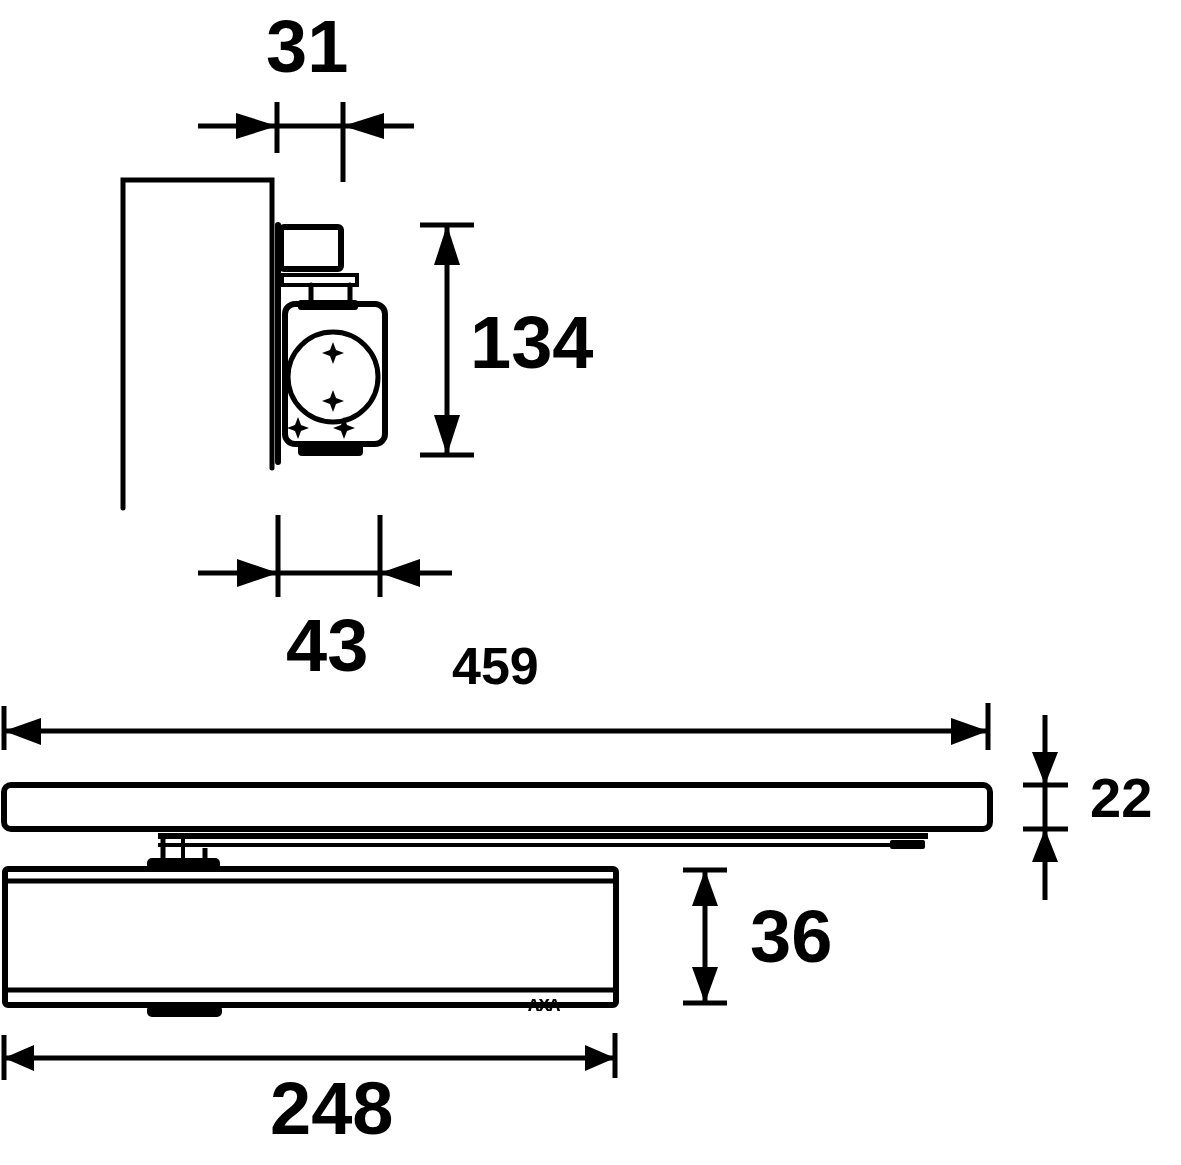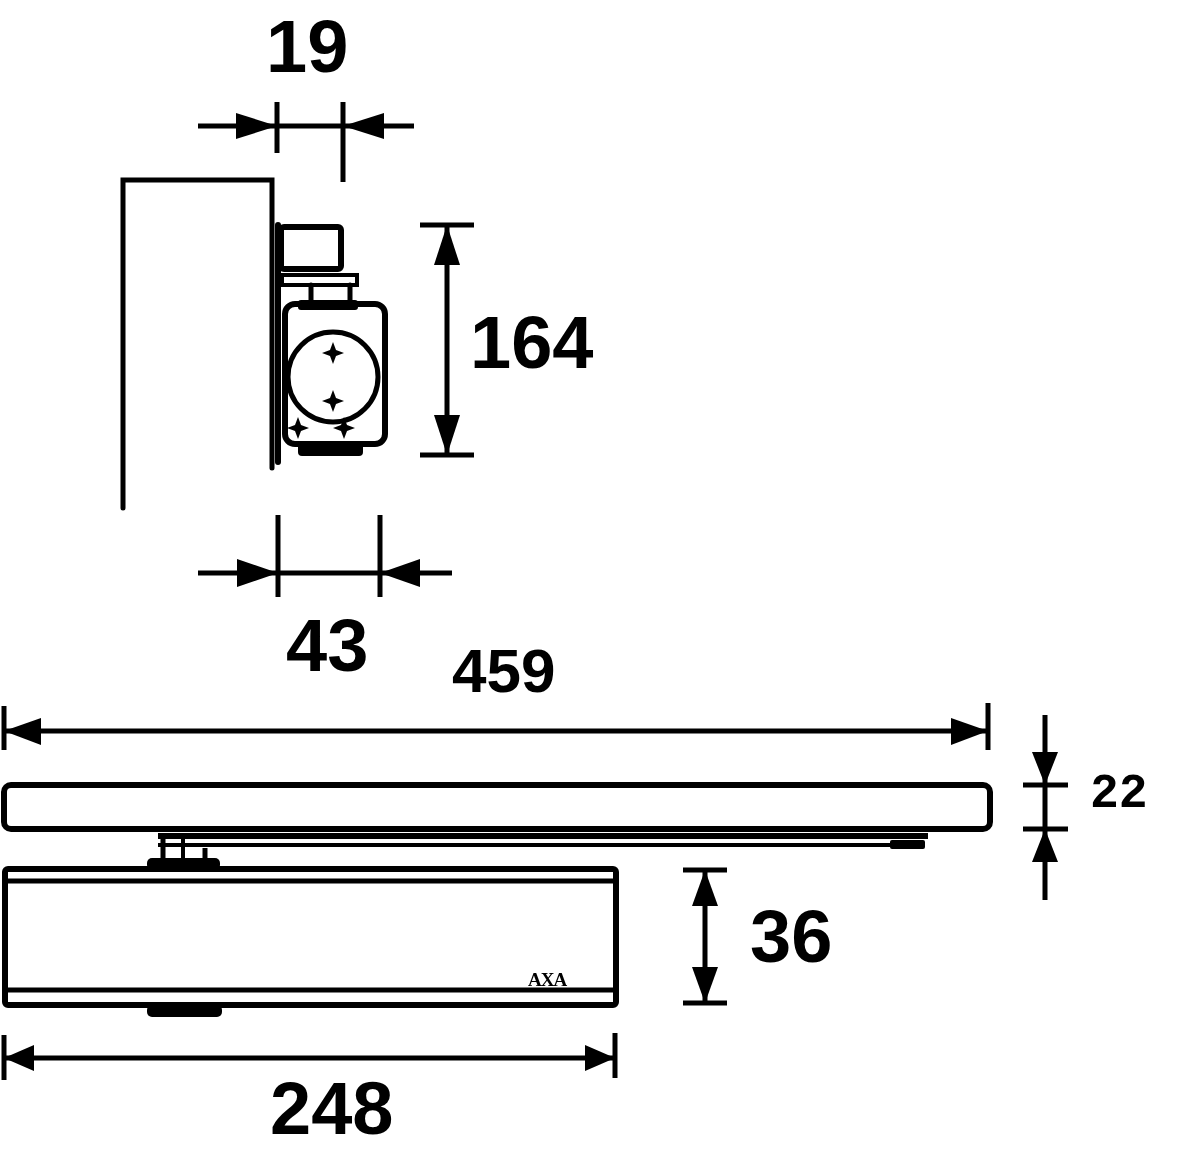--- a/index.html
+++ b/index.html
@@ -10,27 +10,27 @@
       font-family: "Liberation Sans", sans-serif;
       font-weight: bold;
       color: #000000;
       line-height: 1;
       white-space: nowrap;
       letter-spacing: 0px;
     }
     .lbl-31  { left: 266px; top: 10px;  font-size: 74px; }
     .lbl-102 { left: 470px; top: 306px; font-size: 74px; }
     .lbl-51  { left: 286px; top: 609px; font-size: 74px; }
-    .lbl-459 { left: 452px; top: 640px; font-size: 62px; }
-    .lbl-22  { left: 1090px; top: 770px; font-size: 48px; font-family: Liberation Mono, monospace; }
+    .lbl-459 { left: 452px; top: 640px; font-size: 52px; }
+    .lbl-22  { left: 1090px; top: 770px; font-size: 56px; }
     .lbl-62  { left: 750px; top: 900px; font-size: 74px; }
     .lbl-284 { left: 270px; top: 1072px; font-size: 74px; }
     .brand {
-      position: absolute; left: 528px; top: 969px;
-      font-family: Liberation Serif, serif; font-weight: bold;
+      position: absolute; left: 528px; top: 995px;
+      font-family: Liberation Mono, monospace; font-weight: bold;
       font-size: 19px; letter-spacing: -1px; color: #000;
     }
   </style>
 </head>
 <body>
 
 <svg class="drawing" viewBox="0 0 1181 1165" xmlns="http://www.w3.org/2000/svg">
   <defs>
     <marker id="arrow" viewBox="0 0 10 10" refX="10" refY="5" markerWidth="10" markerHeight="10" markerUnits="userSpaceOnUse" orient="auto-start-reverse">
       <path d="M0,0 L10,5 L0,10 z" fill="#000"></path>
@@ -131,20 +131,20 @@
 
   <g stroke="#000" stroke-width="5" fill="none">
     <line x1="4" y1="1035" x2="4" y2="1080"></line>
     <line x1="615" y1="1033" x2="615" y2="1078"></line>
     <line x1="4" y1="1058" x2="615" y2="1058"></line>
     <path d="M4,1058 L34,1045 L34,1071 z" fill="#000" stroke="none"></path>
     <path d="M615,1058 L585,1045 L585,1071 z" fill="#000" stroke="none"></path>
   </g>
 </svg>
 
-<div class="dim-label lbl-31">19</div>
-<div class="dim-label lbl-102">164</div>
+<div class="dim-label lbl-31">31</div>
+<div class="dim-label lbl-102">134</div>
 <div class="dim-label lbl-51">43</div>
 <div class="dim-label lbl-459">459</div>
 <div class="dim-label lbl-22">22</div>
 <div class="dim-label lbl-62">36</div>
 <div class="dim-label lbl-284">248</div>
 <div class="brand">AXA</div>
 
 </body></html>

